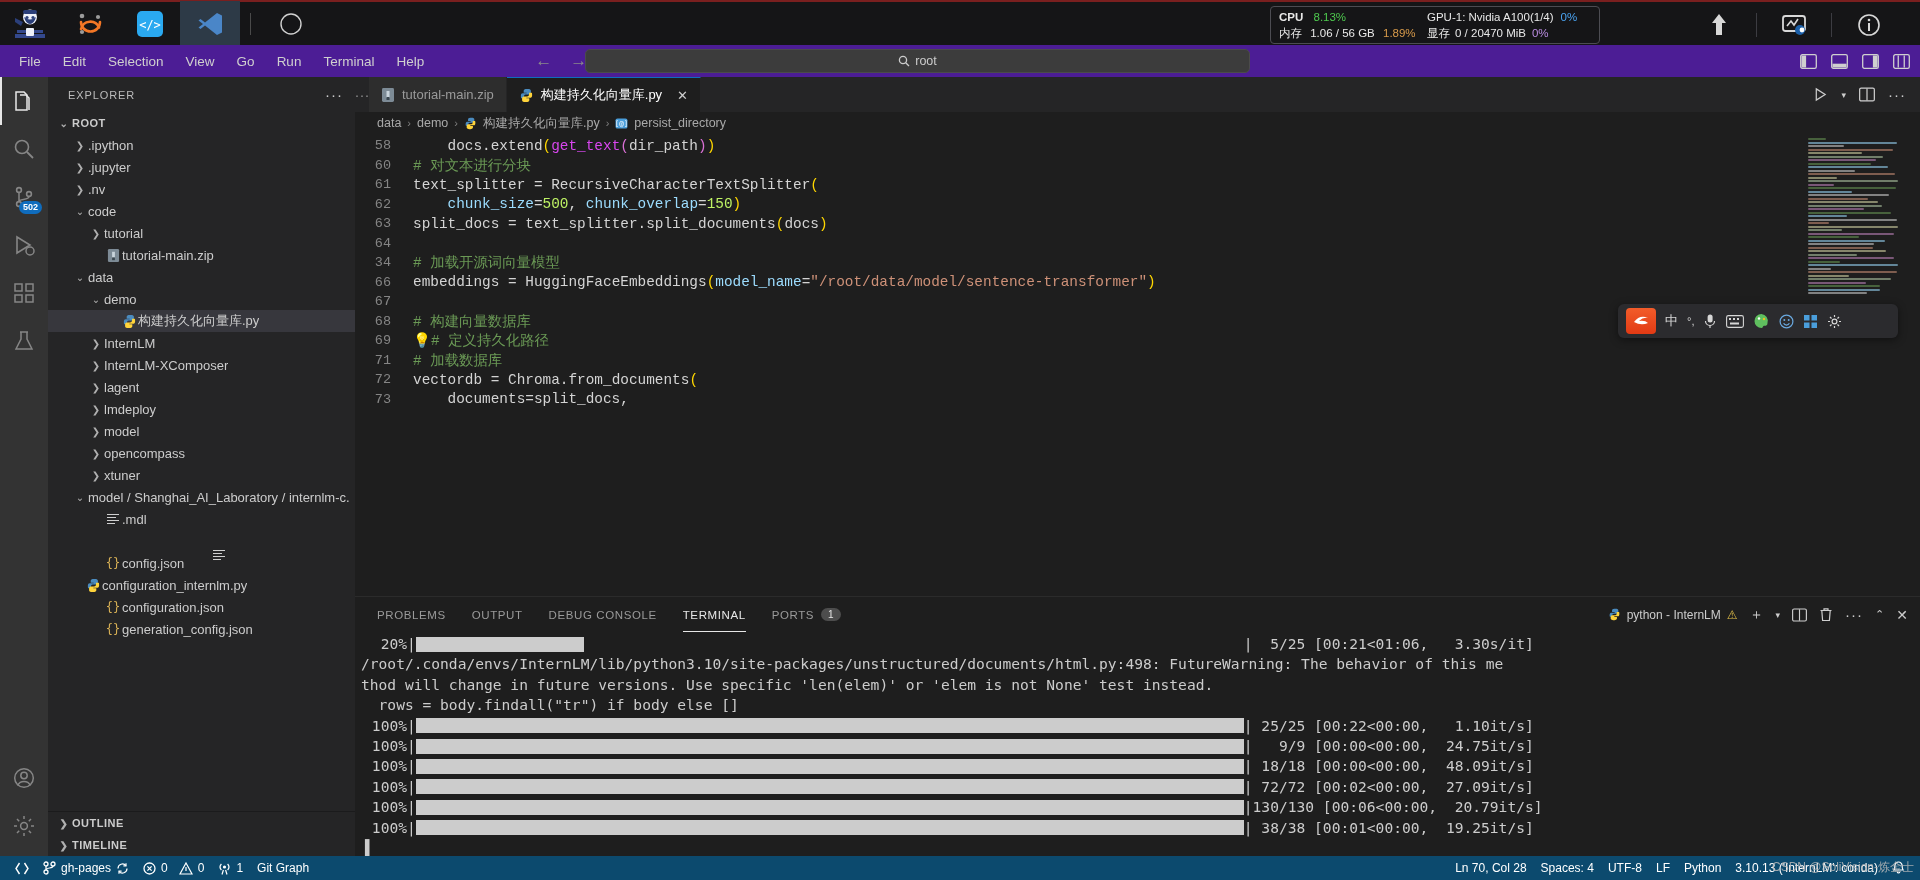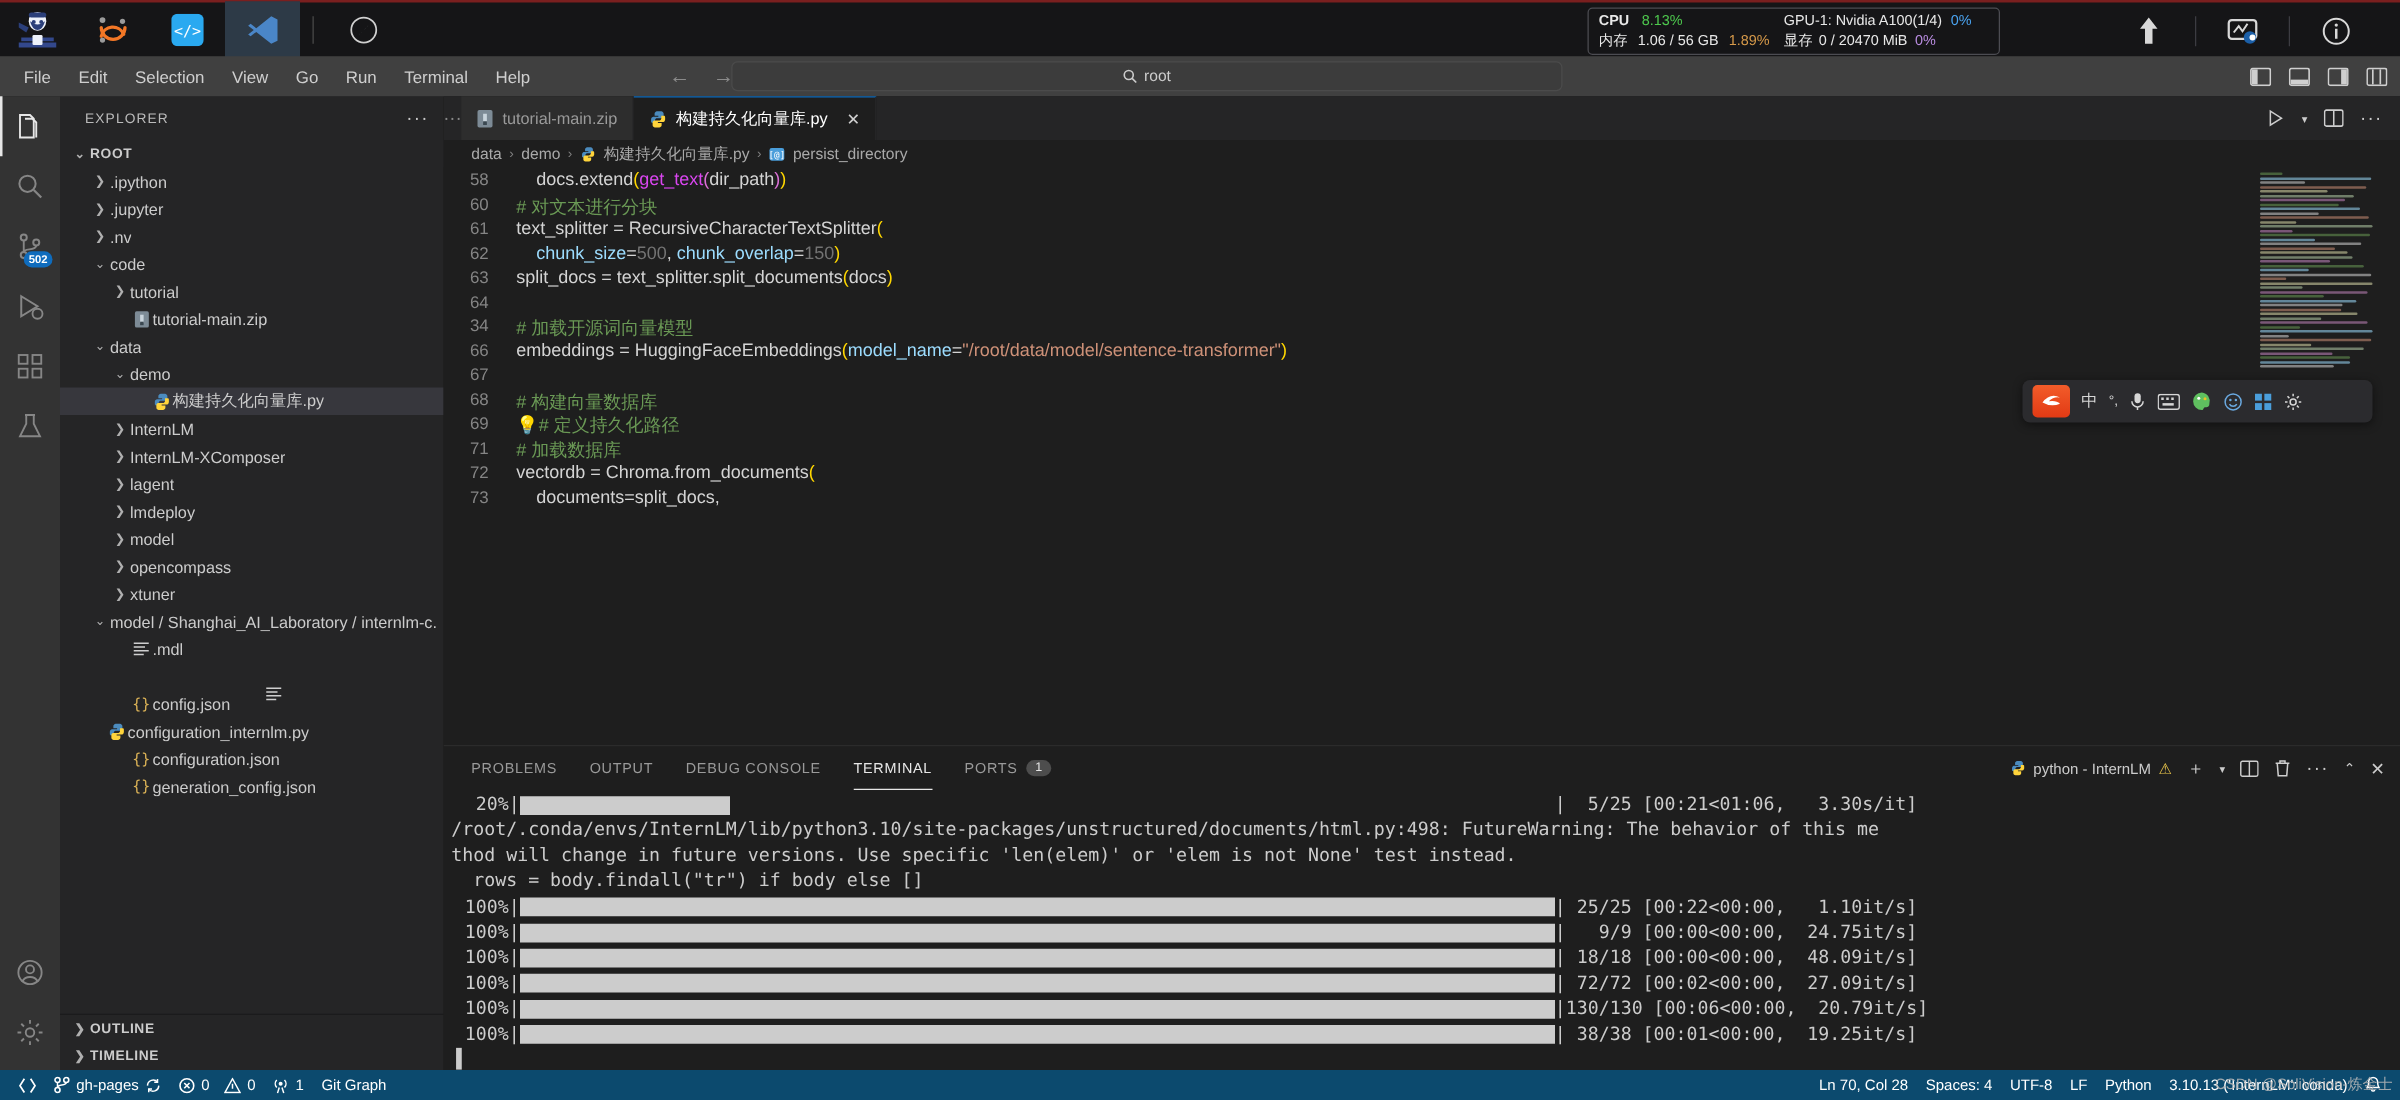--- a/index.html
+++ b/index.html
@@ -39,21 +39,21 @@
   .b { color: #4aa3f0; }
   .p { color: #b98ce0; }
   .sys-col1 { width: 148px; }
 
   .host-icons { position: absolute; right: 14px; top: 0; height: 45px; display: flex; align-items: center; gap: 0px; }
   .host-icon { width: 74px; height: 45px; display: flex; align-items: center; justify-content: center; }
   .vsep { width: 1px; height: 24px; background: #3c3c42; }
 
   
   .menubar {
-    height: 32px; background: #404040; display: flex; align-items: center;
+    height: 32px; background: #4c1d95; display: flex; align-items: center;
     flex: 0 0 32px; position: relative;
   }
   .menu-items { display: flex; align-items: center; padding-left: 8px; }
   .menu-item { padding: 3px 11px; font-size: 13.5px; color: #cfcfcf; border-radius: 3px; }
 
   .nav-arrows { display: flex; gap: 18px; margin-left: 100px; color: #8b8b8b; font-size: 17px; }
 
   .cmdcenter {
     position: absolute; left: 585px; top: 4px; width: 665px; height: 24px;
     background: #3c3c3c; border: 1px solid #4b4b4b; border-radius: 5px;
@@ -101,27 +101,27 @@
   .tabsbar { height: 35px; background: #252526; display: flex; align-items: stretch; position: relative; }
   .tab { display: flex; align-items: center; gap: 7px; padding: 0 12px; font-size: 13px; color: #9a9a9a; background: #2d2d2d; border-right: 1px solid #252526; }
   .tab.active { background: #1e1e1e; color: #ffffff; border-top: 1px solid #0f6cbd; }
   .tab-close { margin-left: 8px; font-size: 13px; color: #cfcfcf; }
   .tabs-right { margin-left: auto; display: flex; align-items: center; gap: 13px; padding-right: 14px; color: #cccccc; }
 
   .breadcrumb { height: 22px; display: flex; align-items: center; padding-left: 22px; gap: 6px; font-size: 12.5px; color: #a9a9a9; }
   .bc-sep { color: #808080; font-size: 11px; }
 
   .codearea { flex: 1 1 auto; position: relative; overflow: hidden; background: #1e1e1e; }
-  .codeline { height: 19.5px; display: flex; align-items: flex-start; font-family: Liberation Sans, sans-serif; font-size: 14.4px; white-space: pre; }
+  .codeline { height: 19.5px; display: flex; align-items: center; font-family: Liberation Mono, monospace; font-size: 14.4px; white-space: pre; }
   .lno { width: 58px; text-align: right; padding-right: 22px; color: #858585; flex: 0 0 58px; font-size: 13.5px; }
   .codetext { position: relative; }
   .fn   { color: #d946ef; }
   .var  { color: #9cdcfe; }
   .str  { color: #ce9178; }
-  .num  { color: #737373; }
+  .num  { color: #bef264; }
   .cmt  { color: #6a9955; }
   .pl   { color: #d4d4d4; }
   .par1 { color: #ffd700; }
   .par2 { color: #da70d6; }
   .cursorline { background: #282828; }
 
   .minimap { position: absolute; right: 16px; top: 4px; width: 96px; height: 160px; opacity: .55; }
   .mm-line { height: 2px; margin-bottom: 1.5px; border-radius: 1px; }
 
   .ime-bar {

